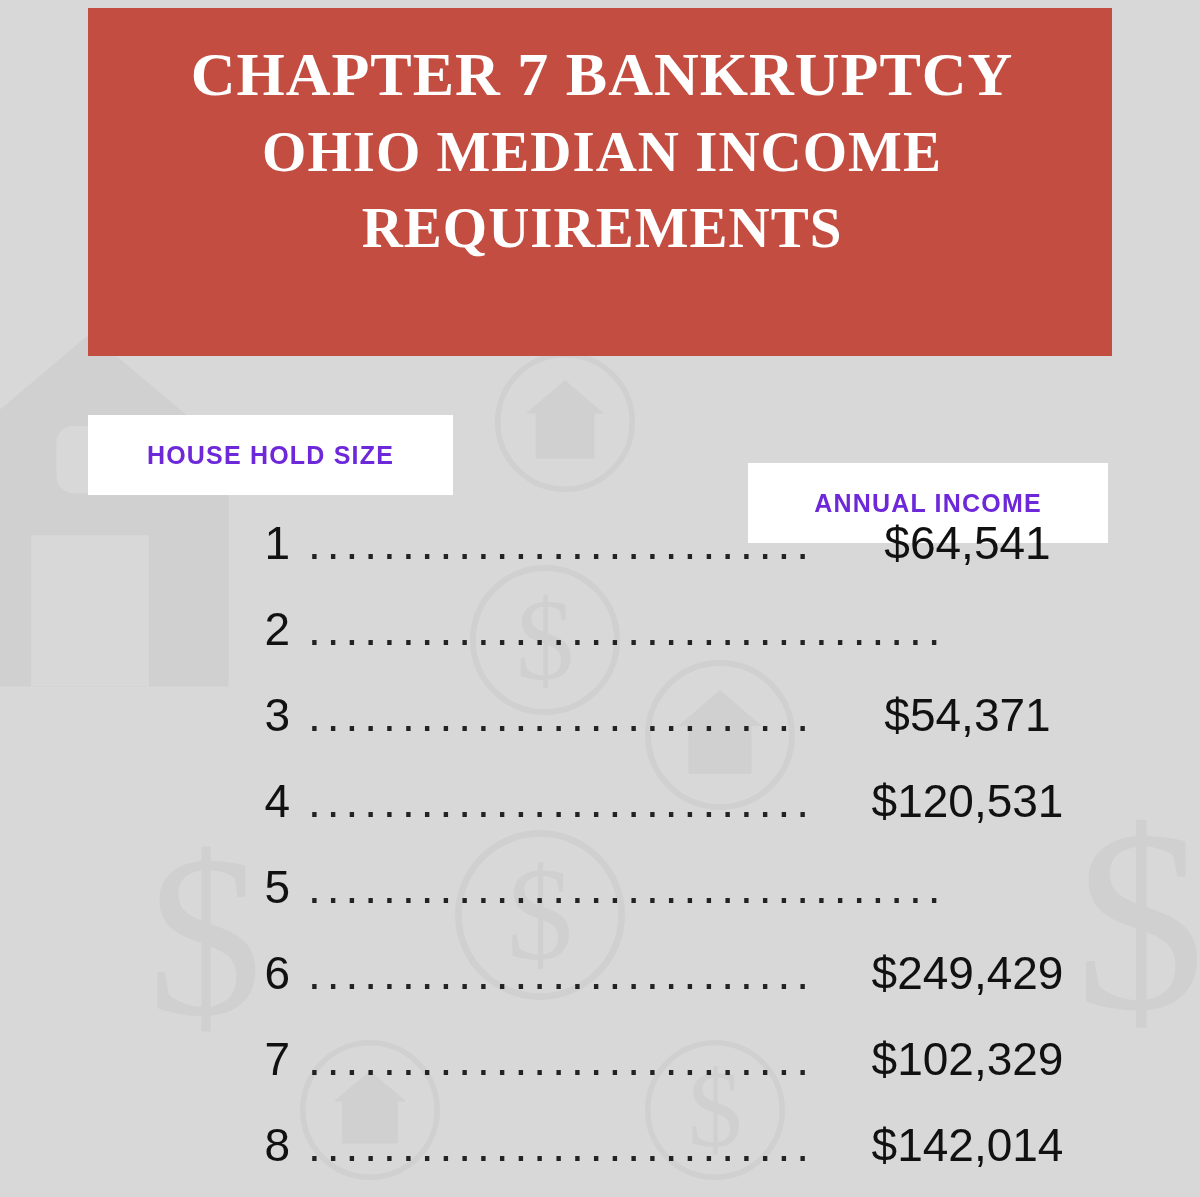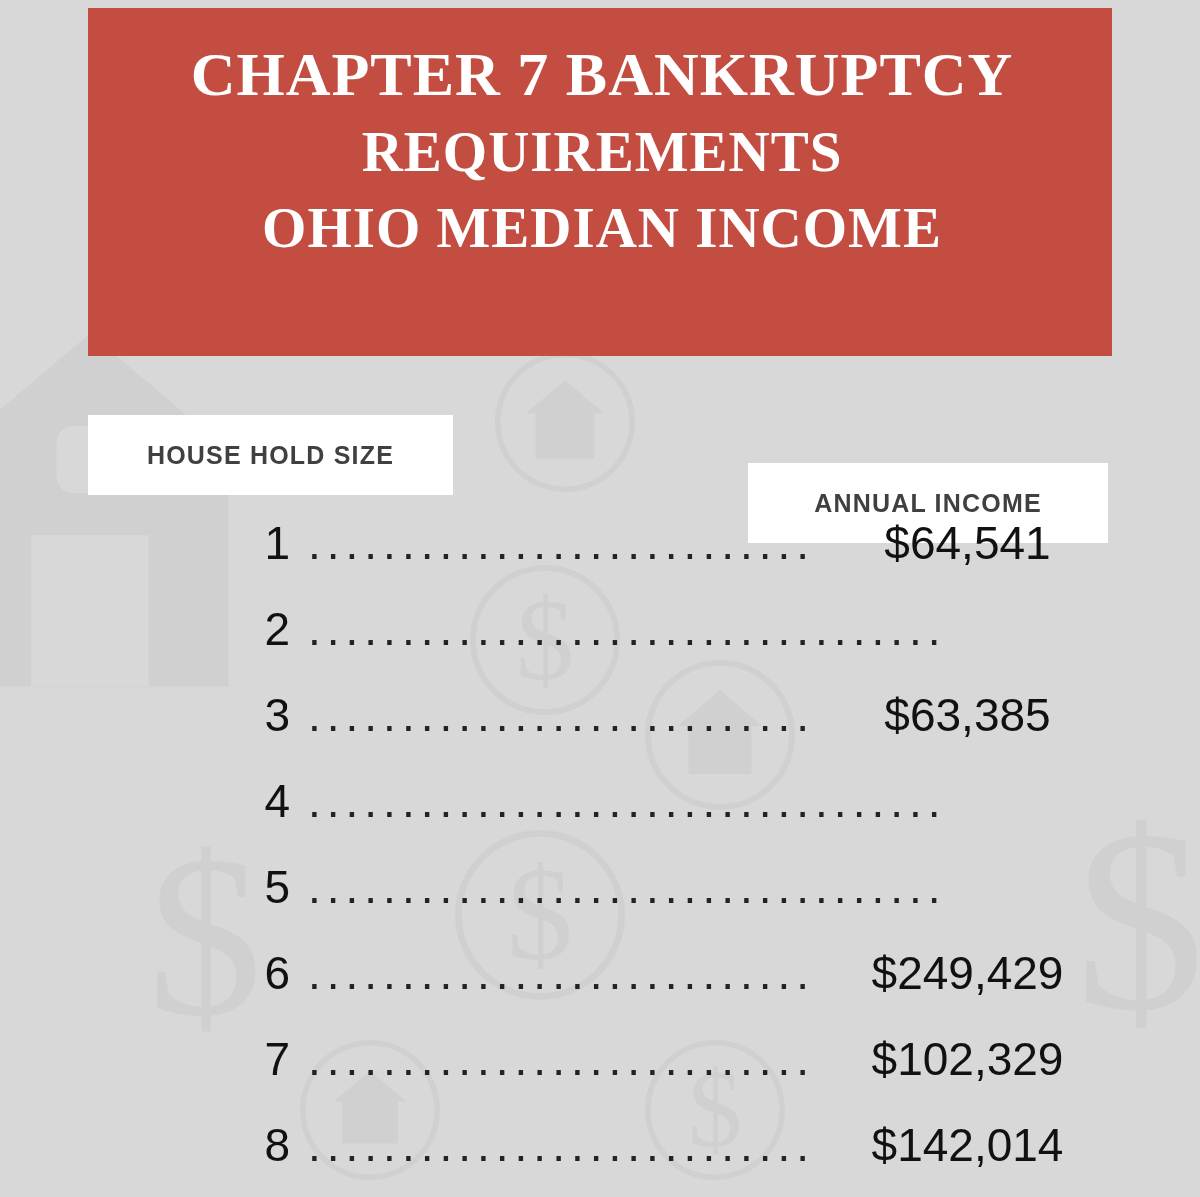--- a/index.html
+++ b/index.html
@@ -62,21 +62,21 @@
   .col-head {
     position: absolute;
     background: #ffffff;
     box-sizing: border-box;
     display: flex;
     align-items: center;
     justify-content: center;
     font-size: 25px;
     font-weight: bold;
     letter-spacing: 1.2px;
-    color: #404040;
+    color: #6d28d9;
   }
   .col-head.left {
     left: 88px;
     top: 415px;
     width: 365px;
     height: 80px;
   }
   .col-head.right {
     left: 748px;
     top: 415px;
@@ -179,22 +179,22 @@
   <div class="wm" style="left:645px; top:1040px;">
     <svg width="140" height="140" viewBox="0 0 100 100">
       <circle cx="50" cy="50" r="48" fill="none" stroke="#cfcfcf" stroke-width="4"></circle>
       <text x="50" y="76" text-anchor="middle" font-size="78" font-family="Liberation Serif, serif" fill="#cfcfcf">$</text>
     </svg>
   </div>
 </div>
 
 <div class="banner">
   <div class="banner-line l1">CHAPTER 7 BANKRUPTCY</div>
+  <div class="banner-line l2">OHIO MEDIAN INCOME</div>
   <div class="banner-line l2">REQUIREMENTS</div>
-  <div class="banner-line l2">OHIO MEDIAN INCOME</div>
 </div>
 
 <div class="col-head left">
   <span>HOUSE HOLD SIZE</span>
 </div>
 <div class="col-head right">
   <span>ANNUAL INCOME</span>
 </div>
 
 <div class="rows" id="rows">
@@ -203,25 +203,26 @@
       <div class="leader">..................................</div>
       <div class="amount">$64,541</div>
     </div>
     <div class="row">
       <div class="size">2</div>
       <div class="leader">..................................</div>
     </div>
     <div class="row">
       <div class="size">3</div>
       <div class="leader">..................................</div>
-      <div class="amount">$63,385</div>
+      <div class="amount">$54,371</div>
     </div>
     <div class="row">
       <div class="size">4</div>
       <div class="leader">..................................</div>
+      <div class="amount">$120,531</div>
     </div>
     <div class="row">
       <div class="size">5</div>
       <div class="leader">..................................</div>
     </div>
     <div class="row">
       <div class="size">6</div>
       <div class="leader">..................................</div>
       <div class="amount">$249,429</div>
     </div>

